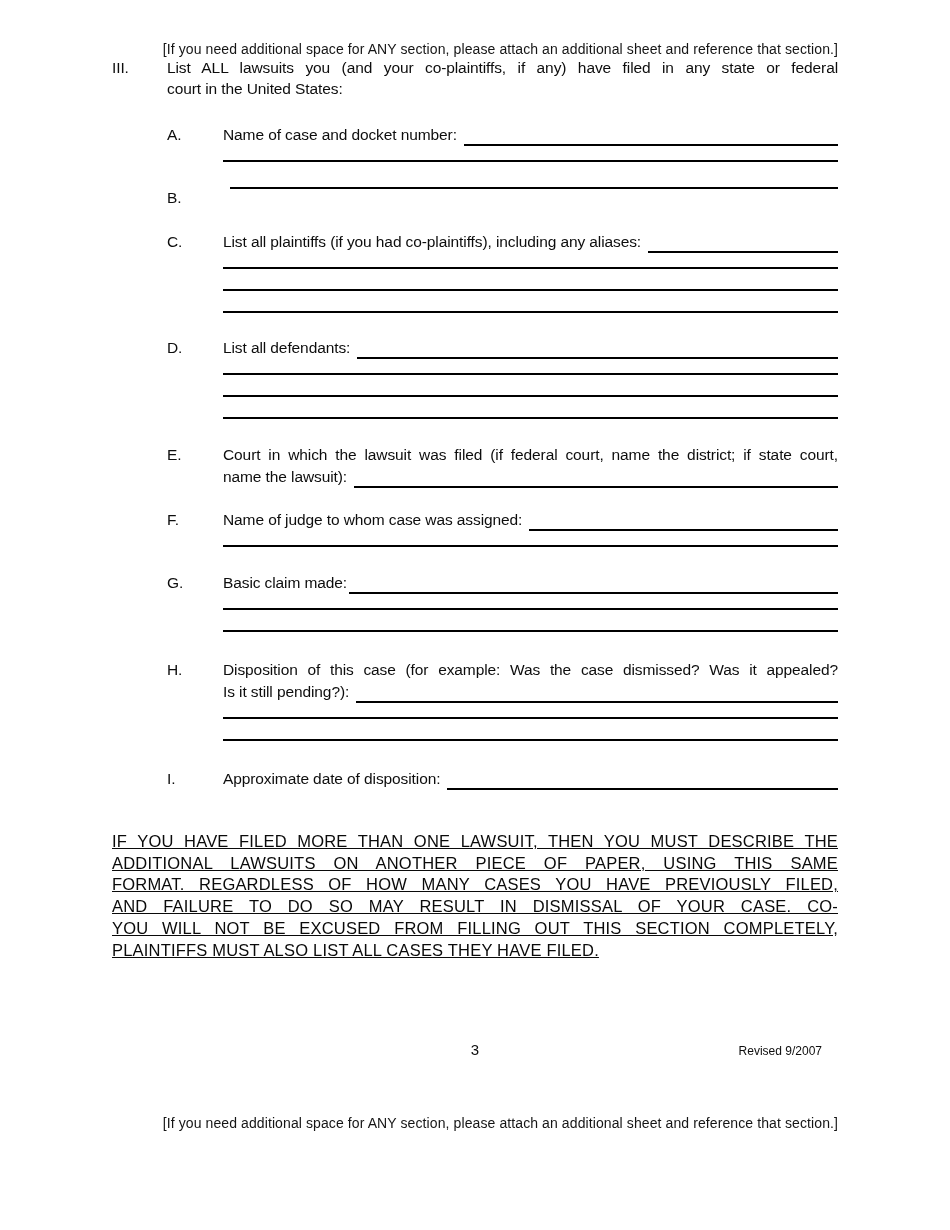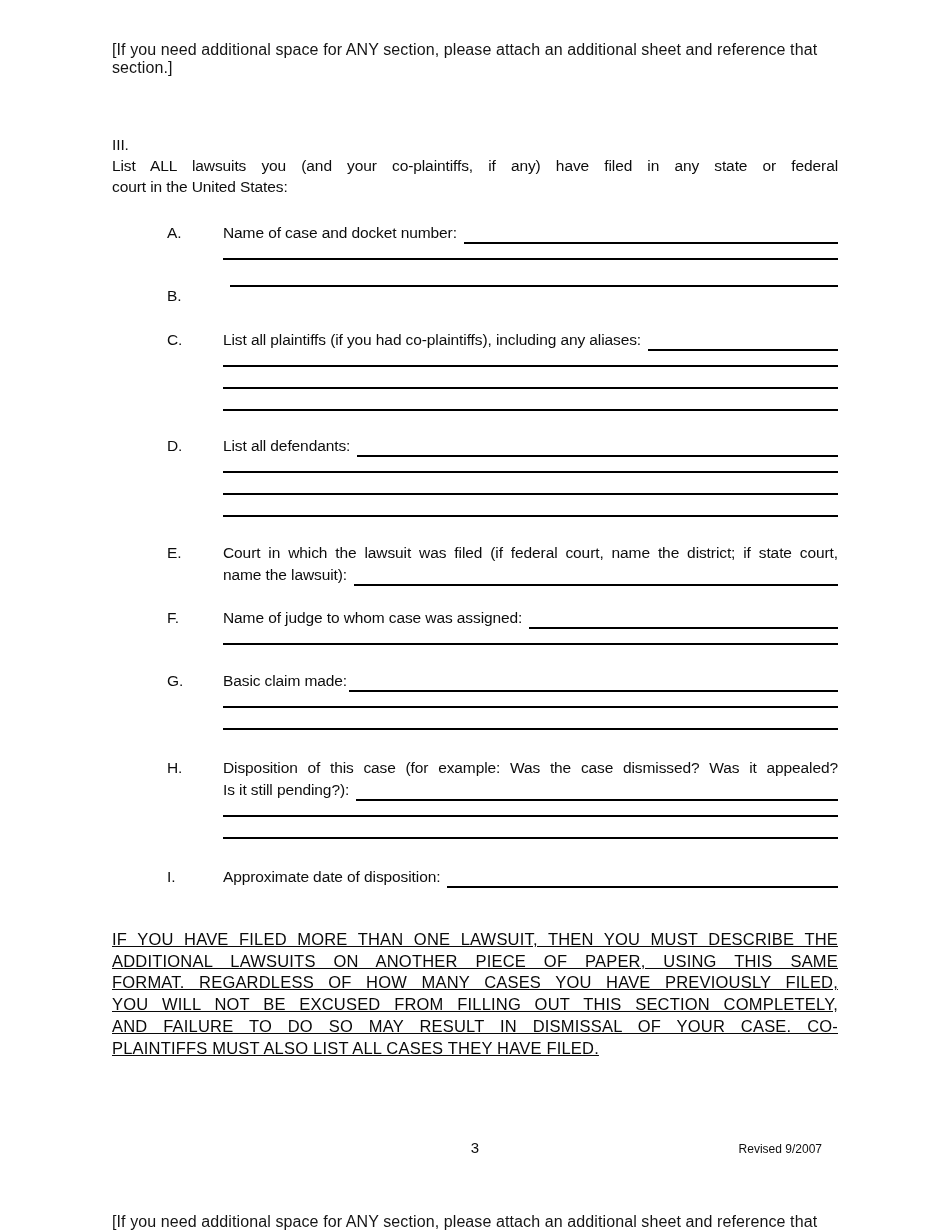--- a/index.html
+++ b/index.html
@@ -5,23 +5,23 @@
   * { box-sizing: border-box; margin: 0; padding: 0; }
   html, body { width: 950px; height: 1230px; }
   body {
     background: #ffffff;
     color: #0d0d0d;
     font-family: "Liberation Sans", "DejaVu Sans", sans-serif;
     overflow: hidden;
   }
   .page { padding: 41px 112px 0 112px; }
 
-  .note { font-size: 16px; text-align: left; color: #151515; letter-spacing: 0.1px; }
+  .note { font-size: 14px; text-align: right; color: #151515; letter-spacing: 0.1px; }
 
-  .section-head { display: flex; margin-top: 57px; font-size: 15.5px; line-height: 21px; letter-spacing: -0.1px; flex-direction: column; }
+  .section-head { display: flex; font-size: 15.5px; line-height: 21px; letter-spacing: -0.1px; }
   .roman { width: 55px; flex-shrink: 0; }
   .head-text { flex: 1; min-width: 0; }
 
   .jline { text-align: justify; text-align-last: justify; }
 
   .items { margin-left: 55px; font-size: 15.5px; line-height: 22px; letter-spacing: -0.1px; }
   .item { display: flex; }
   .letter { width: 56px; flex-shrink: 0; }
   .content { flex: 1; min-width: 0; }
   .row { display: flex; justify-content: center; }
@@ -167,22 +167,22 @@
         </div>
       </div>
     </div>
 
   </div>
 
   <div class="notice">
     <div class="jline">IF YOU HAVE FILED MORE THAN ONE LAWSUIT, THEN YOU MUST DESCRIBE THE</div>
     <div class="jline">ADDITIONAL LAWSUITS ON ANOTHER PIECE OF PAPER, USING THIS SAME</div>
     <div class="jline">FORMAT. REGARDLESS OF HOW MANY CASES YOU HAVE PREVIOUSLY FILED,</div>
+    <div class="jline">AND FAILURE TO DO SO MAY RESULT IN DISMISSAL OF YOUR CASE.  CO-</div>
     <div class="jline">YOU WILL NOT BE EXCUSED FROM FILLING OUT THIS SECTION COMPLETELY,</div>
-    <div class="jline">AND FAILURE TO DO SO MAY RESULT IN DISMISSAL OF YOUR CASE.  CO-</div>
     <div>PLAINTIFFS MUST ALSO LIST ALL CASES THEY HAVE FILED.</div>
   </div>
 
   <div class="footer">
     <div class="page-num">3</div>
     <div class="revision">Revised 9/2007</div>
   </div>
 
   <div class="note bottom-note">[If you need additional space for ANY section, please attach an additional sheet and reference that section.]</div>
 

